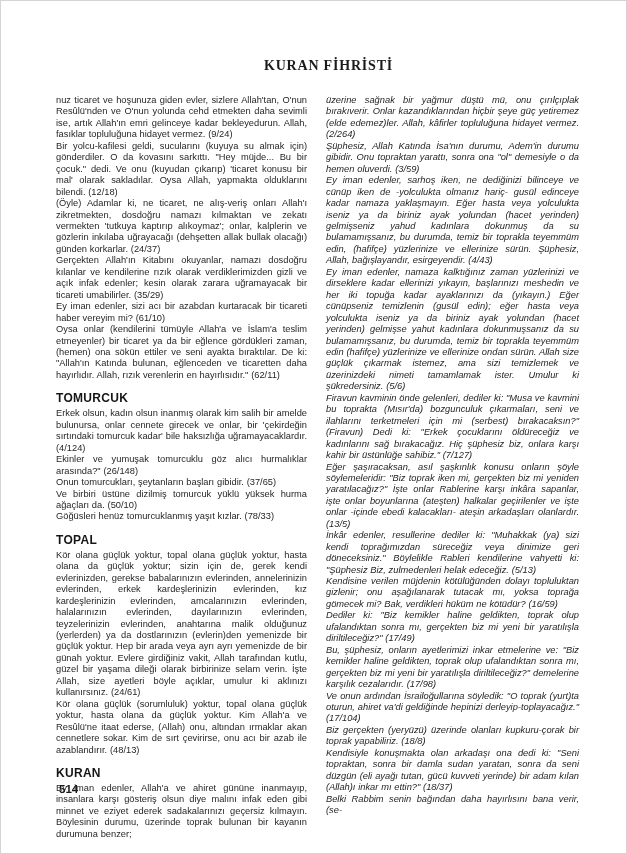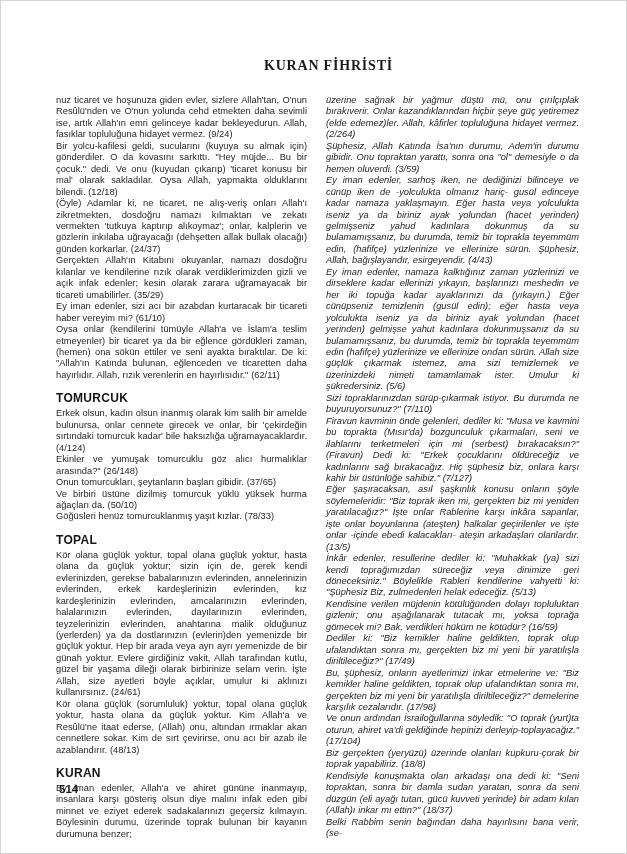--- a/index.html
+++ b/index.html
@@ -96,21 +96,20 @@
       <p class="para">Kör olana güçlük (sorumluluk) yoktur, topal olana güçlük yoktur, hasta olana da güçlük yoktur. Kim Allah'a ve Resûlü'ne itaat ederse, (Allah) onu, altından ırmaklar akan cennetlere sokar. Kim de sırt çevirirse, onu acı bir azab ile azablandırır. (48/13)</p>
       <h2 class="heading">KURAN</h2>
       <p class="para">Ey iman edenler, Allah'a ve ahiret gününe inanmayıp, insanlara karşı gösteriş olsun diye malını infak eden gibi minnet ve eziyet ederek sadakalarınızı geçersiz kılmayın. Böylesinin durumu, üzerinde toprak bulunan bir kayanın durumuna benzer;</p>
     </div>
 
     <div class="col right">
       <p class="para">üzerine sağnak bir yağmur düştü mü, onu çırılçıplak bırakıverir. Onlar kazandıklarından hiçbir şeye güç yetiremez (elde edemez)ler. Allah, kâfirler topluluğuna hidayet vermez. (2/264)</p>
       <p class="para">Şüphesiz, Allah Katında İsa'nın durumu, Adem'in durumu gibidir. Onu topraktan yarattı, sonra ona "ol" demesiyle o da hemen oluverdi. (3/59)</p>
       <p class="para">Ey iman edenler, sarhoş iken, ne dediğinizi bilinceye ve cünüp iken de -yolculukta olmanız hariç- gusül edinceye kadar namaza yaklaşmayın. Eğer hasta veya yolculukta iseniz ya da biriniz ayak yolundan (hacet yerinden) gelmişseniz yahud kadınlara dokunmuş da su bulamamışsanız, bu durumda, temiz bir toprakla teyemmüm edin, (hafifçe) yüzlerinize ve ellerinize sürün. Şüphesiz, Allah, bağışlayandır, esirgeyendir. (4/43)</p>
       <p class="para">Ey iman edenler, namaza kalktığınız zaman yüzlerinizi ve dirseklere kadar ellerinizi yıkayın, başlarınızı meshedin ve her iki topuğa kadar ayaklarınızı da (yıkayın.) Eğer cünüpseniz temizlenin (gusül edin); eğer hasta veya yolculukta iseniz ya da biriniz ayak yolundan (hacet yerinden) gelmişse yahut kadınlara dokunmuşsanız da su bulamamışsanız, bu durumda, temiz bir toprakla teyemmüm edin (hafifçe) yüzlerinize ve ellerinize ondan sürün. Allah size güçlük çıkarmak istemez, ama sizi temizlemek ve üzerinizdeki nimeti tamamlamak ister. Umulur ki şükredersiniz. (5/6)</p>
-      <p class="para">Sizi topraklarınızdan sürüp-çıkarmak istiyor. Bu durumda ne buyuruyorsunuz?" (7/110)</p>
       <p class="para">Firavun kavminin önde gelenleri, dediler ki: "Musa ve kavmini bu toprakta (Mısır'da) bozgunculuk çıkarmaları, seni ve ilahlarını terketmeleri için mi (serbest) bırakacaksın?" (Firavun) Dedi ki: "Erkek çocuklarını öldüreceğiz ve kadınlarını sağ bırakacağız. Hiç şüphesiz biz, onlara karşı kahir bir üstünlüğe sahibiz." (7/127)</p>
       <p class="para">Eğer şaşıracaksan, asıl şaşkınlık konusu onların şöyle söylemeleridir: "Biz toprak iken mi, gerçekten biz mi yeniden yaratılacağız?" İşte onlar Rablerine karşı inkâra sapanlar, işte onlar boyunlarına (ateşten) halkalar geçirilenler ve işte onlar -içinde ebedi kalacakları- ateşin arkadaşları olanlardır. (13/5)</p>
       <p class="para">İnkâr edenler, resullerine dediler ki: "Muhakkak (ya) sizi kendi toprağımızdan süreceğiz veya dinimize geri döneceksiniz." Böylelikle Rableri kendilerine vahyetti ki: "Şüphesiz Biz, zulmedenleri helak edeceğiz. (5/13)</p>
       <p class="para">Kendisine verilen müjdenin kötülüğünden dolayı topluluktan gizlenir; onu aşağılanarak tutacak mı, yoksa toprağa gömecek mi? Bak, verdikleri hüküm ne kötüdür? (16/59)</p>
       <p class="para">Dediler ki: "Biz kemikler haline geldikten, toprak olup ufalandıktan sonra mı, gerçekten biz mi yeni bir yaratılışla diriltileceğiz?" (17/49)</p>
       <p class="para">Bu, şüphesiz, onların ayetlerimizi inkar etmelerine ve: "Biz kemikler haline geldikten, toprak olup ufalandıktan sonra mı, gerçekten biz mi yeni bir yaratılışla diriltileceğiz?" demelerine karşılık cezalarıdır. (17/98)</p>
       <p class="para">Ve onun ardından İsrailoğullarına söyledik: "O toprak (yurt)ta oturun, ahiret va'di geldiğinde hepinizi derleyip-toplayacağız." (17/104)</p>
       <p class="para">Biz gerçekten (yeryüzü) üzerinde olanları kupkuru-çorak bir toprak yapabiliriz. (18/8)</p>
       <p class="para">Kendisiyle konuşmakta olan arkadaşı ona dedi ki: "Seni topraktan, sonra bir damla sudan yaratan, sonra da seni düzgün (eli ayağı tutan, gücü kuvveti yerinde) bir adam kılan (Allah)ı inkar mı ettin?" (18/37)</p>
       <p class="para">Belki Rabbim senin bağından daha hayırlısını bana verir, (se-</p>

